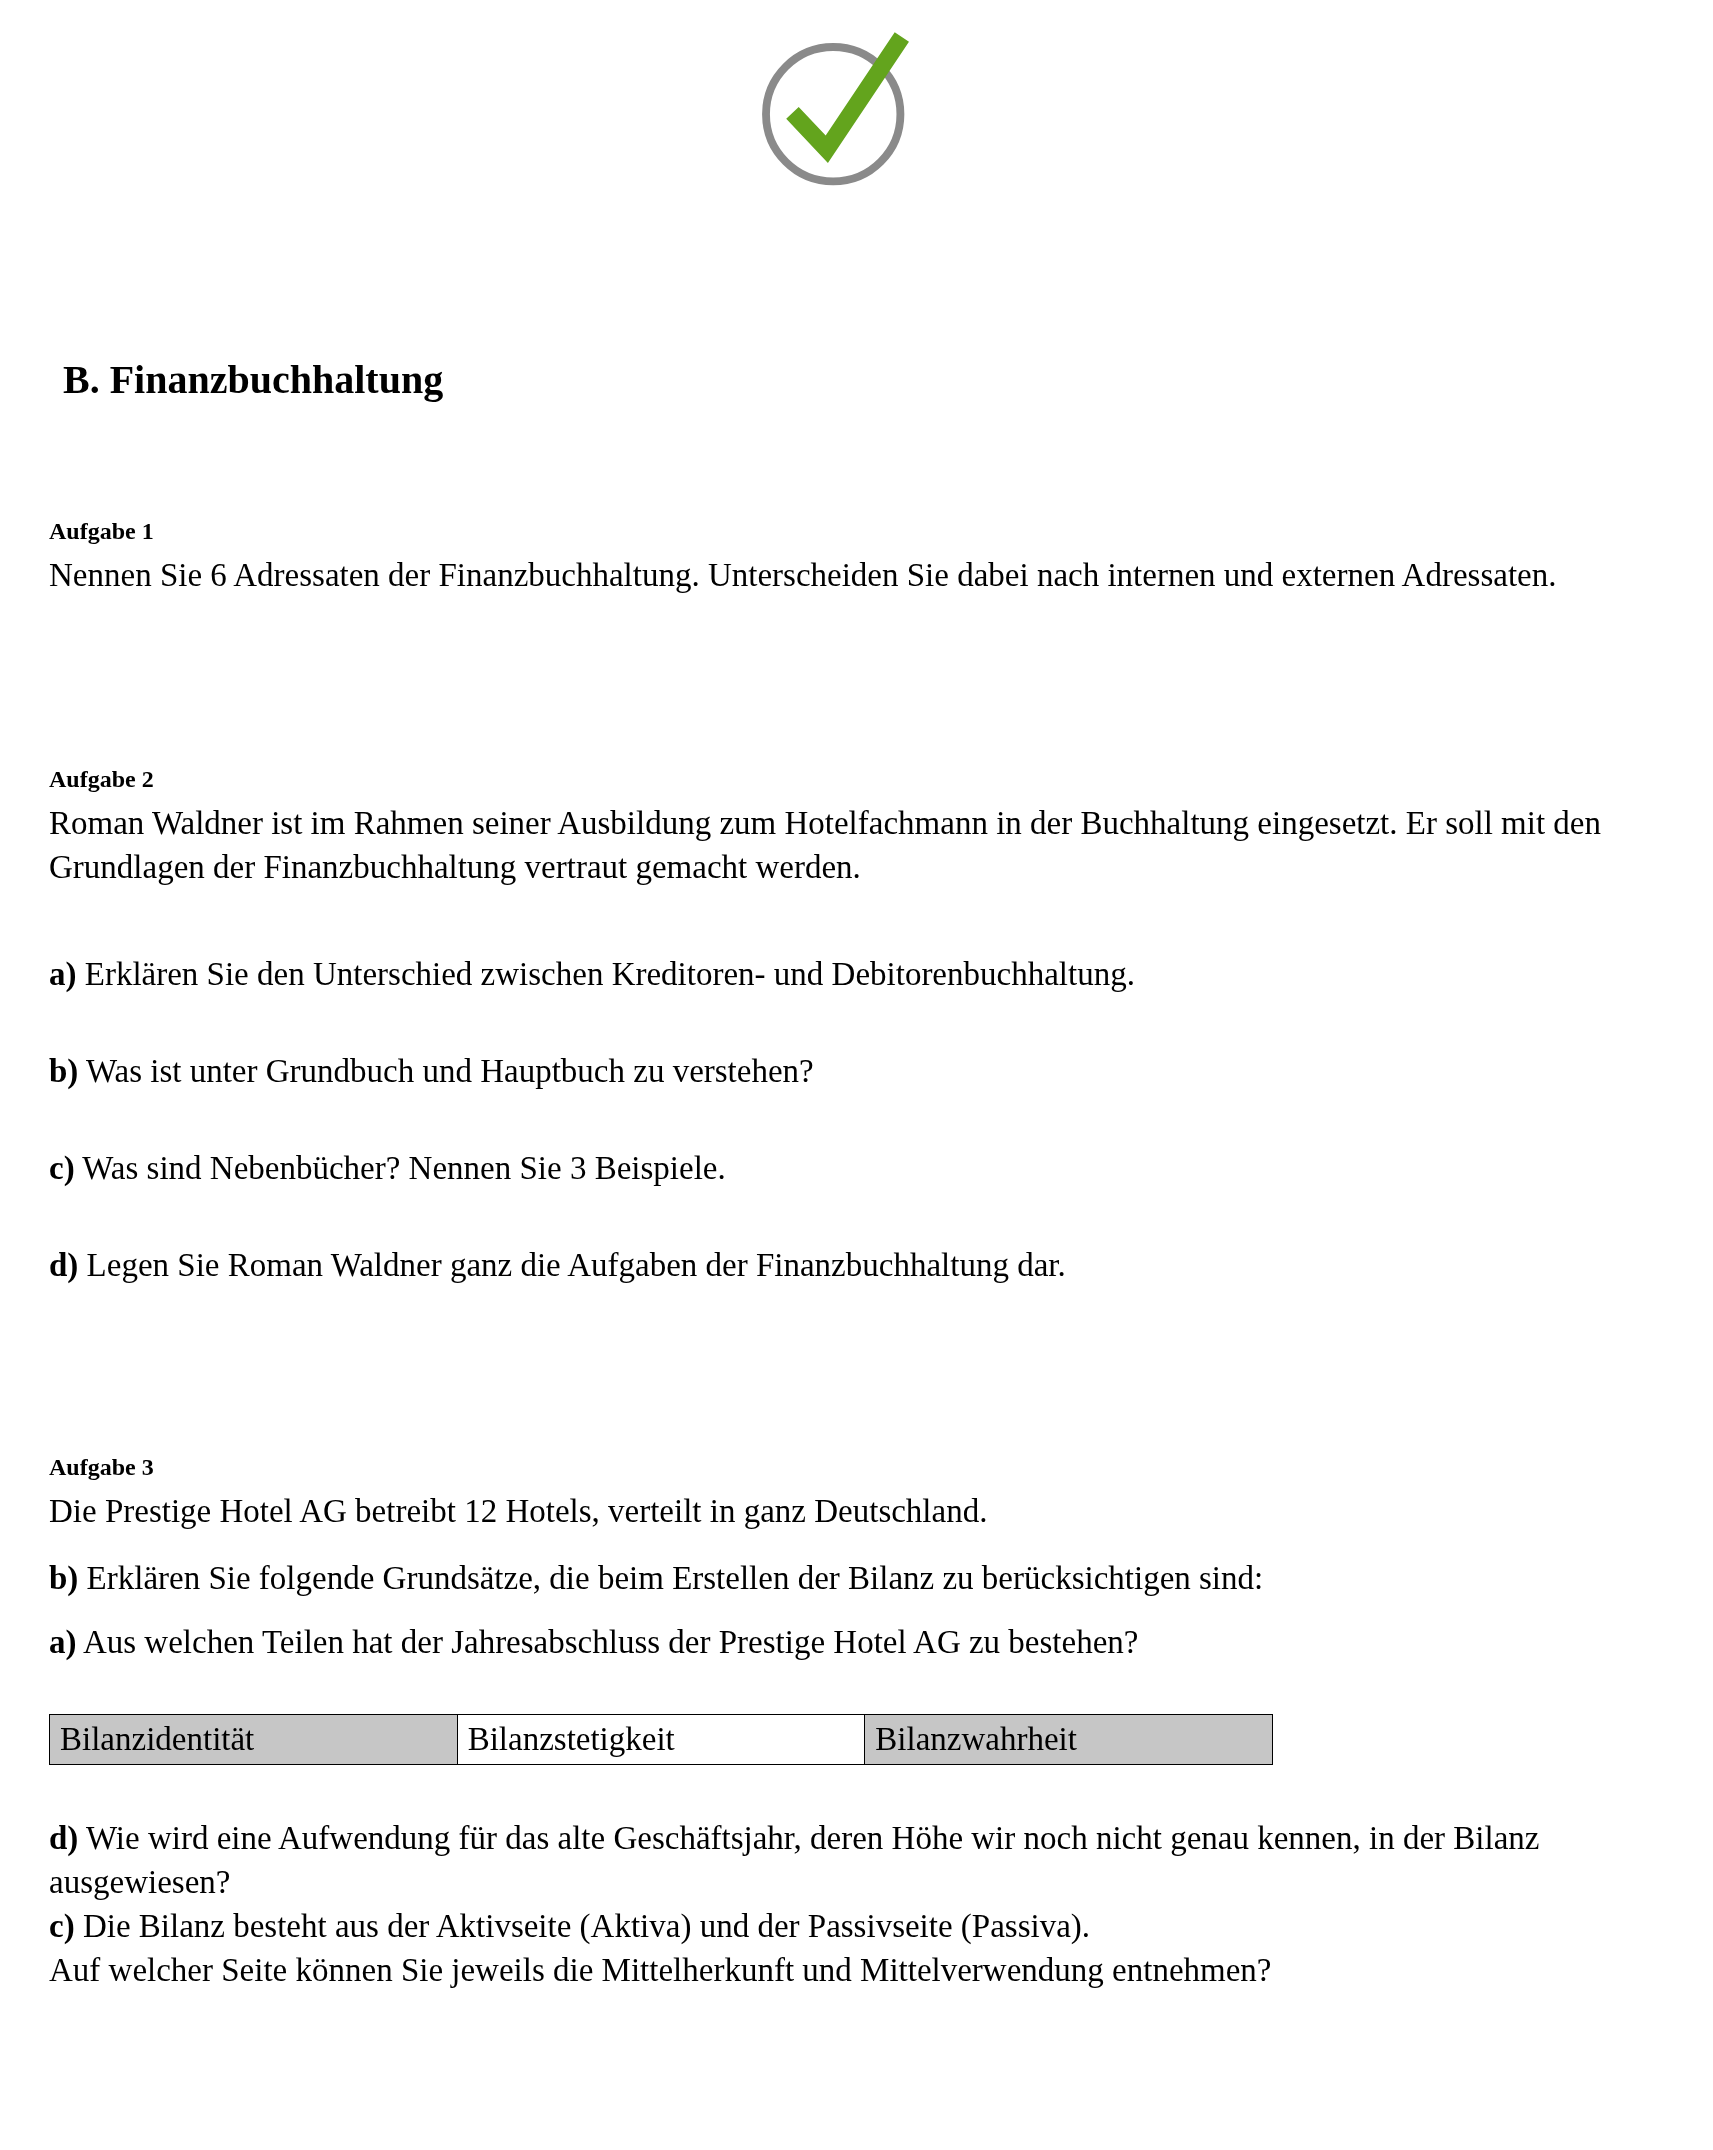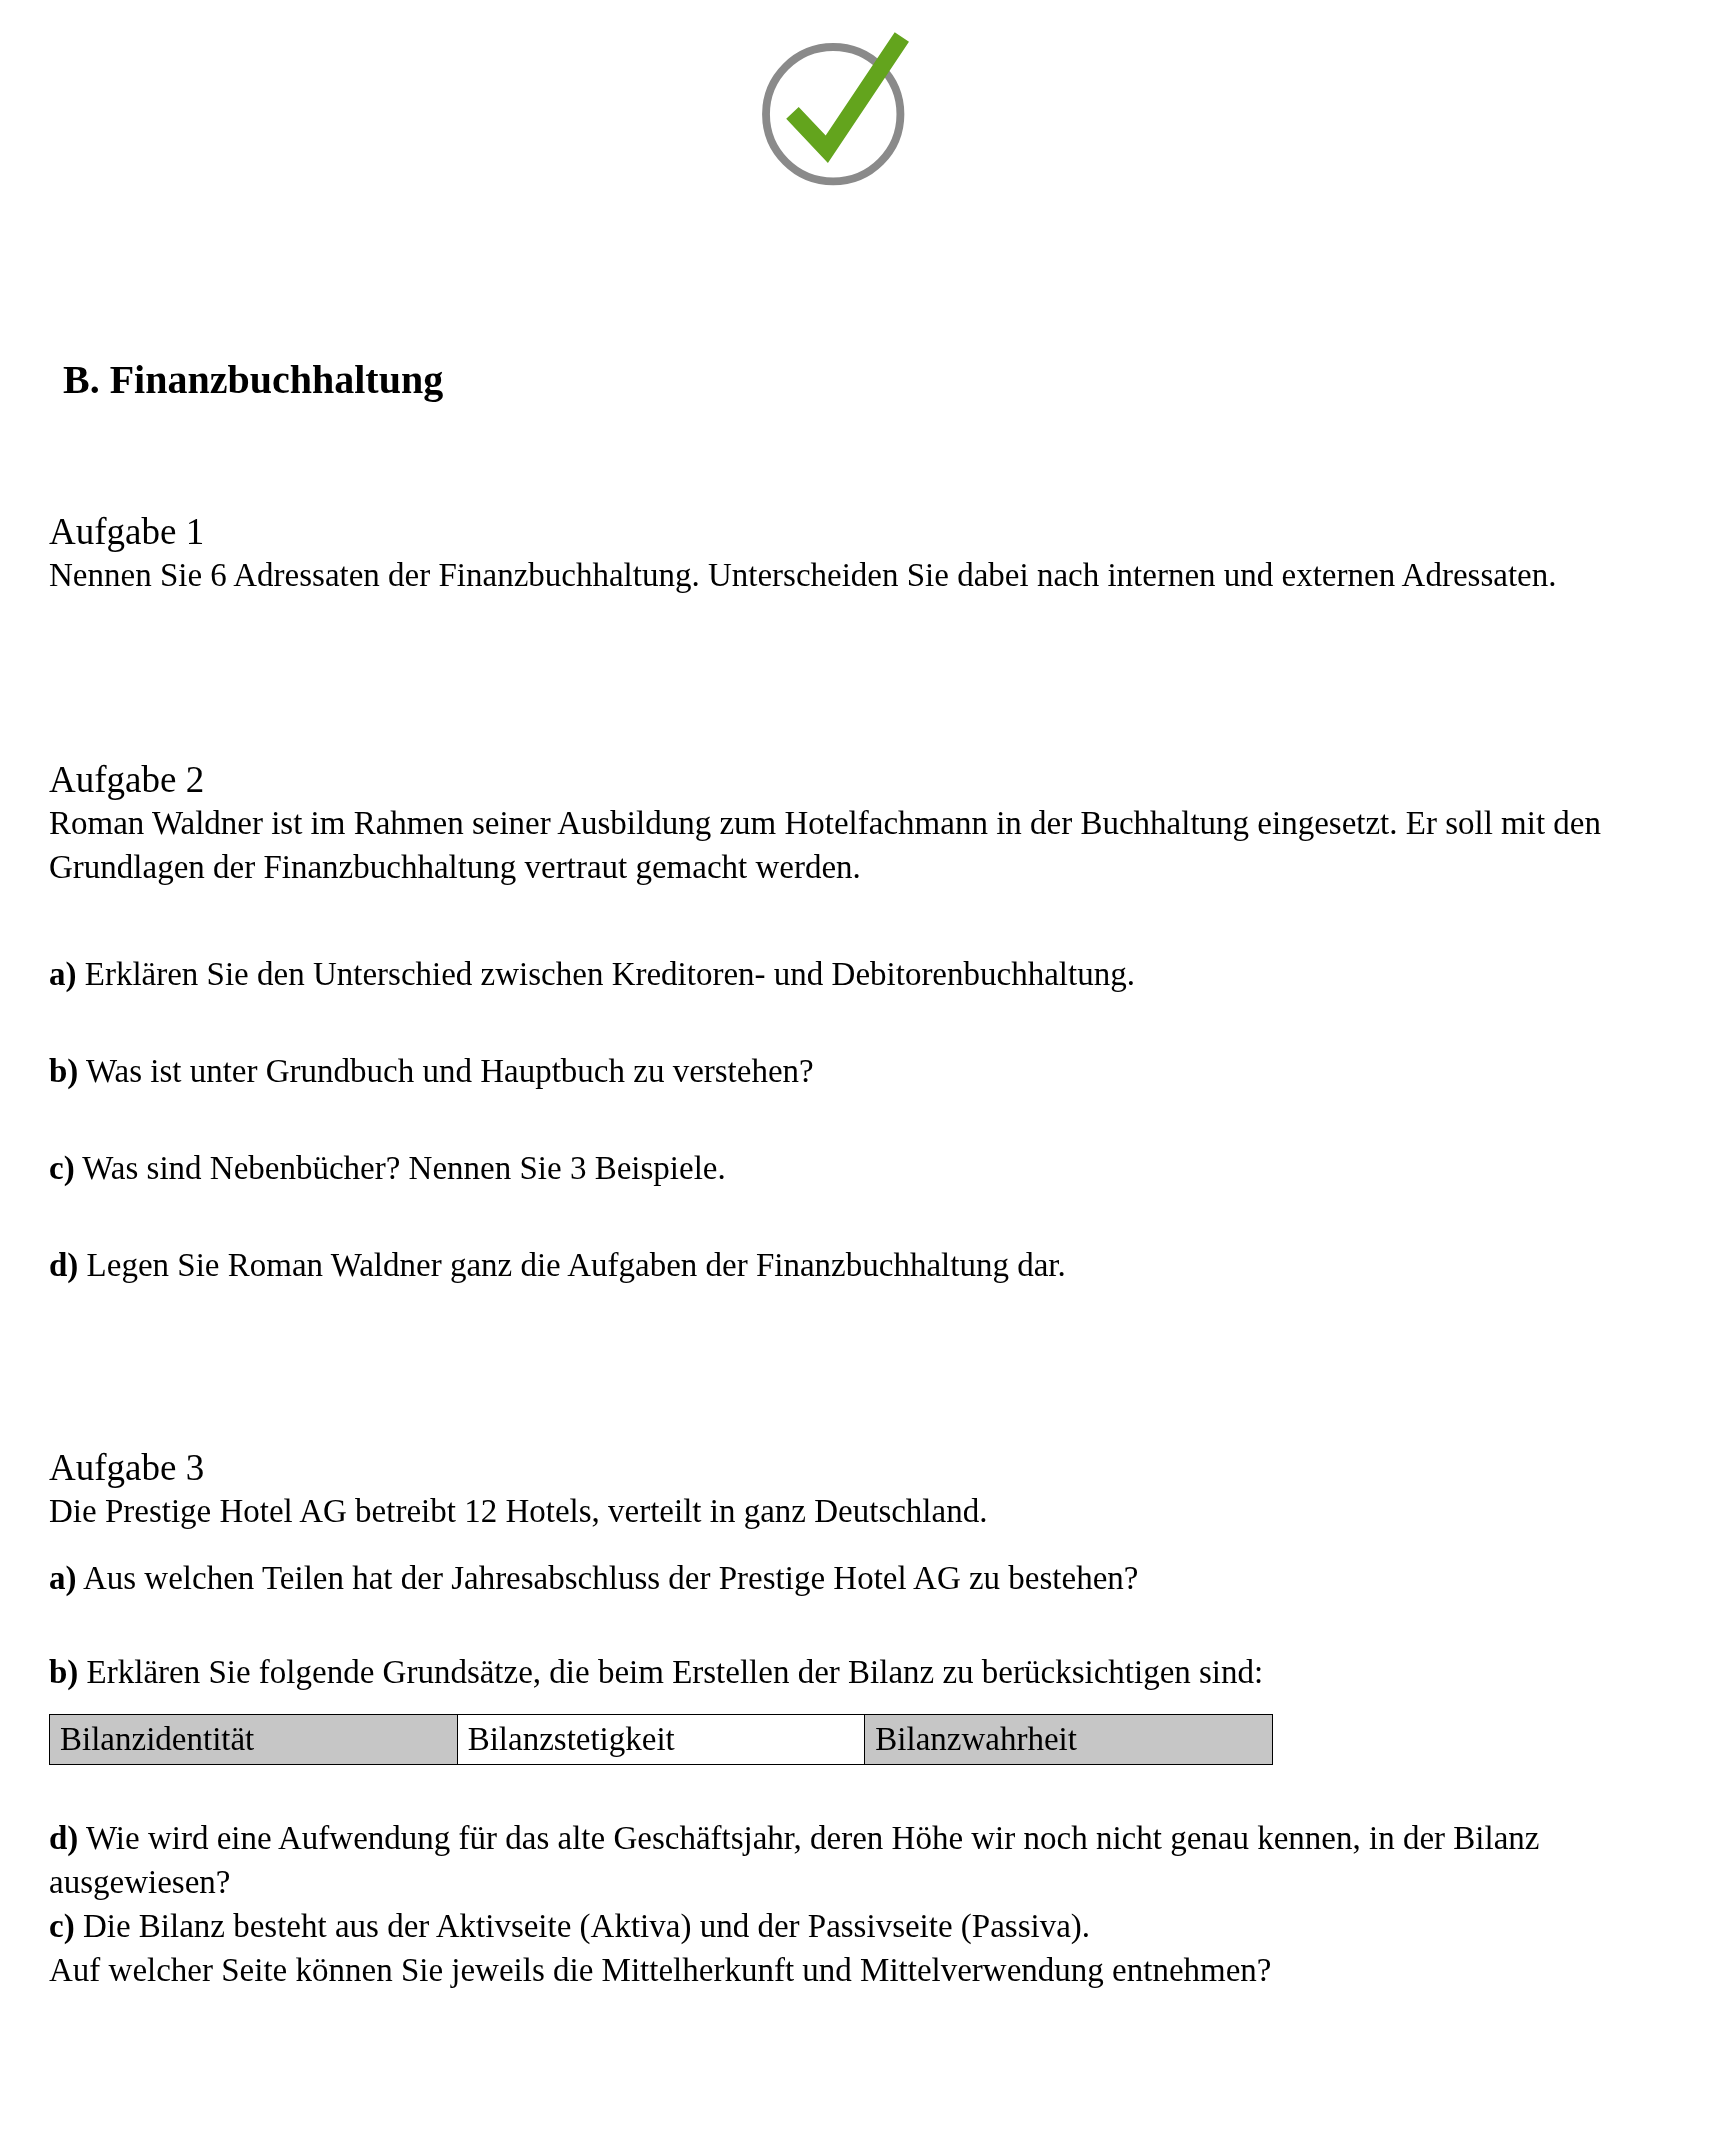--- a/index.html
+++ b/index.html
@@ -15,23 +15,23 @@
   .logo-wrap { text-align: center; }
   .logo-wrap svg { display: inline-block; }
 
   h1.doc-title {
     font-size: 40px;
     line-height: 47px;
     font-weight: bold;
     margin-left: 14px;
   }
   h2.task-heading {
-    font-size: 37px;
+    font-size: 24px;
     line-height: 43px;
-    font-weight: normal;
+    font-weight: bold;
   }
   p.body {
     font-size: 33px;
     line-height: 44px;
   }
   .lbl { font-weight: bold; }
 
   
   .mb230 { margin-bottom: 164px; }
   .mb225 { margin-bottom: 161px; }
@@ -88,23 +88,23 @@
 
     <p class="body mb74"><span class="lbl">c)</span> <span>Was sind Nebenbücher? Nennen Sie 3 Beispiele.</span></p>
 
     <p class="body mb222"><span class="lbl">d)</span> <span>Legen Sie Roman Waldner ganz die Aufgaben der Finanzbuchhaltung dar.</span></p>
   </section>
 
   <section>
     <h2 class="task-heading">Aufgabe 3</h2>
     <p class="body mb76">Die Prestige Hotel AG betreibt 12 Hotels, verteilt in ganz Deutschland.</p>
 
+    <p class="body mb28"><span class="lbl">b)</span> <span>Erklären Sie folgende Grundsätze, die beim Erstellen der Bilanz zu berücksichtigen sind:</span></p>
+
     <p class="body mb70"><span class="lbl">a)</span> <span>Aus welchen Teilen hat der Jahresabschluss der Prestige Hotel AG zu bestehen?</span></p>
-
-    <p class="body mb28"><span class="lbl">b)</span> <span>Erklären Sie folgende Grundsätze, die beim Erstellen der Bilanz zu berücksichtigen sind:</span></p>
 
     <table class="grundsatz-table mb72">
       <tbody>
           <tr>
         <td class="cell-gray">Bilanzidentität</td>
         <td class="cell-white">Bilanzstetigkeit</td>
         <td class="cell-gray">Bilanzwahrheit</td>
       </tr>
     </tbody>
       </table>

